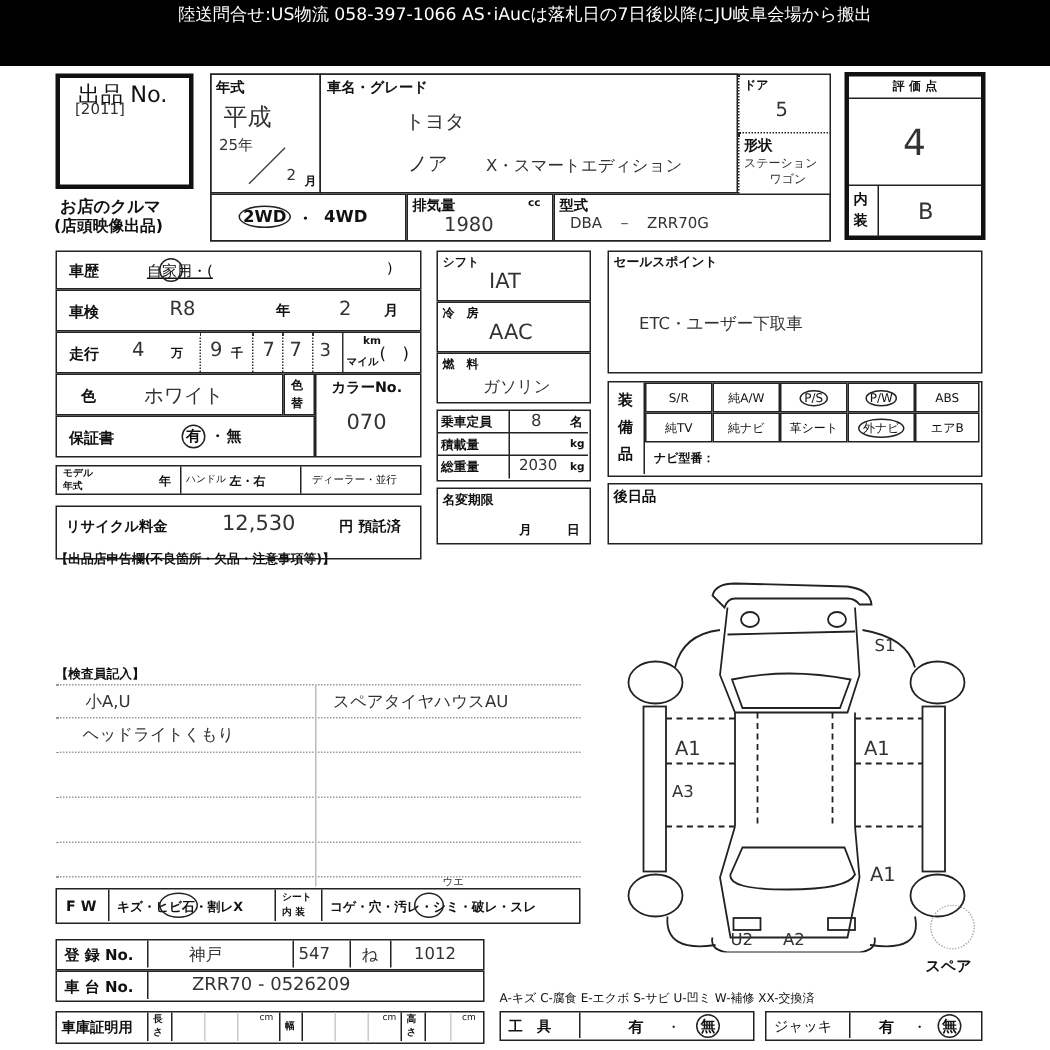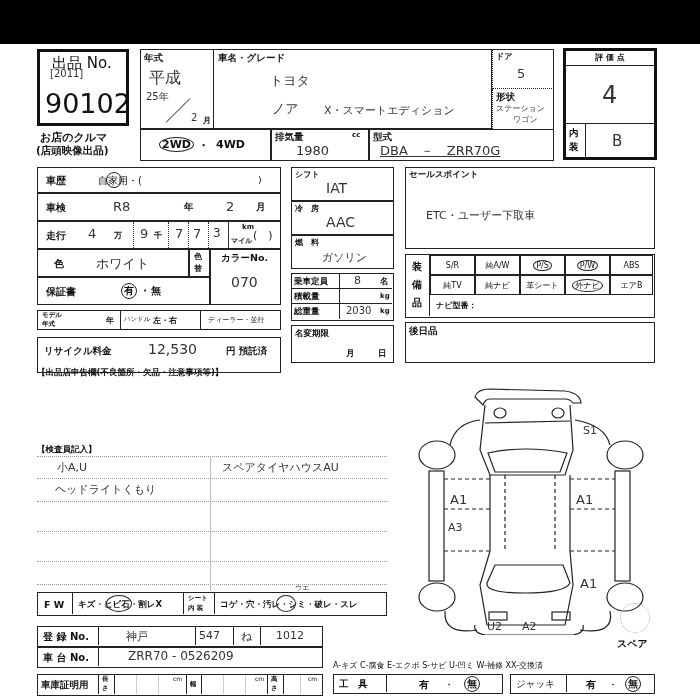--- a/index.html
+++ b/index.html
@@ -13,26 +13,26 @@
 .lbl{font-size:9.5px;font-weight:bold;position:absolute;white-space:nowrap}
 .hw{font-family:"DejaVu Sans",sans-serif;font-weight:normal;color:#333;position:absolute;white-space:nowrap}
 .cell{position:absolute;border:1px solid #222;font-size:10px;display:flex;align-items:center;justify-content:center}
 .circle{border:1px solid #222;border-radius:50%;padding:0 2px}
 .dot{border-top:1px dotted #999;position:absolute}
 </style>
 </head>
 <body>
 
 <div class="abs hdr">
+  <div class="l2">陸送問合せ:US物流 058-397-1066 AS･iAucは落札日の7日後以降にJU岐阜会場から搬出</div>
 </div>
 
 <div class="abs thick" style="left:37px;top:49px;width:92px;height:77px;">
   <div class="lbl" style="left:12px;top:2px;font-size:15px;font-weight:normal;">出品 No.</div>
   <div class="hw" style="left:10px;top:16px;font-size:10px;">[2011]</div>
-  <div class="hw" style="left:5px;top:36px;font-size:27px;color:#111;">90102</div>
 </div>
 <div class="lbl" style="left:40px;top:130px;font-size:11px;">お店のクルマ</div>
 <div class="lbl" style="left:36px;top:144px;font-size:10.5px;">(店頭映像出品)</div>
 
 <div class="box" style="left:140px;top:49px;width:414px;height:112px;border-width:1.5px;"></div>
 
 <div class="box" style="left:140px;top:49px;width:74px;height:80px;">
   <div class="lbl" style="left:3px;top:2px;">年式</div>
   <div class="hw" style="left:8px;top:18px;font-size:16px;">平成</div>
   <div class="hw" style="left:5px;top:40px;font-size:10px;">25年</div>
@@ -63,38 +63,38 @@
   <span class="abs" style="left:57px;top:8px;font-size:11px;font-weight:bold;">・</span>
   <span class="abs" style="left:75px;top:8px;font-size:11px;font-weight:bold;">4WD</span>
 </div>
 <div class="box" style="left:271px;top:129px;width:98px;height:32px;">
   <div class="lbl" style="left:3px;top:1px;">排気量</div>
   <div class="lbl" style="left:80px;top:1px;font-size:7px;">cc</div>
   <div class="hw" style="left:24px;top:13px;font-size:13px;">1980</div>
 </div>
 <div class="box" style="left:369px;top:129px;width:185px;height:32px;">
   <div class="lbl" style="left:3px;top:1px;">型式</div>
-  <div class="hw" style="left:10px;top:12px;font-size:13px;text-decoration:underline;">DBA　－　ZRR70G</div>
+  <div class="hw" style="left:10px;top:12px;font-size:10px;">DBA　－　ZRR70G</div>
 </div>
 
 <div class="abs thick" style="left:563px;top:48px;width:94px;height:112px;">
   <div class="abs" style="left:0;top:0;width:88px;height:15px;border-bottom:1px solid #222;text-align:center;font-size:8px;font-weight:bold;line-height:14px;">評 価 点</div>
   <div class="hw" style="left:36px;top:30px;font-size:24px;">4</div>
   <div class="abs" style="left:0;top:72px;width:88px;height:34px;border-top:1px solid #222;">
     <div class="abs" style="left:0;top:0;width:20px;height:34px;border-right:1px solid #222;">
       <div class="lbl" style="left:3px;top:3px;">内</div>
       <div class="lbl" style="left:3px;top:17px;">装</div>
     </div>
     <div class="hw" style="left:46px;top:8px;font-size:15px;">B</div>
   </div>
 </div>
 
 <div class="box" style="left:37px;top:167px;width:244px;height:26px;">
   <div class="lbl" style="left:8px;top:6px;font-size:10px;text-align:right;">車歴</div>
-  <div class="lbl" style="left:60px;top:6px;font-weight:normal;font-size:10px;">自家用・(</div>
+  <div class="lbl" style="left:60px;top:6px;font-weight:normal;font-size:10px;text-decoration:underline;">自家用・(</div>
   <div class="abs" style="left:68px;top:4px;width:16px;height:16px;border:1px solid #222;border-radius:50%;"></div>
   <div class="lbl" style="left:220px;top:6px;font-weight:normal;">)</div>
 </div>
 <div class="box" style="left:37px;top:193px;width:244px;height:28px;">
   <div class="lbl" style="left:8px;top:7px;font-size:10px;">車検</div>
   <div class="hw" style="left:75px;top:5px;font-size:13px;">R8</div>
   <div class="lbl" style="left:146px;top:7px;">年</div>
   <div class="hw" style="left:188px;top:5px;font-size:13px;">2</div>
   <div class="lbl" style="left:218px;top:7px;">月</div>
 </div>

